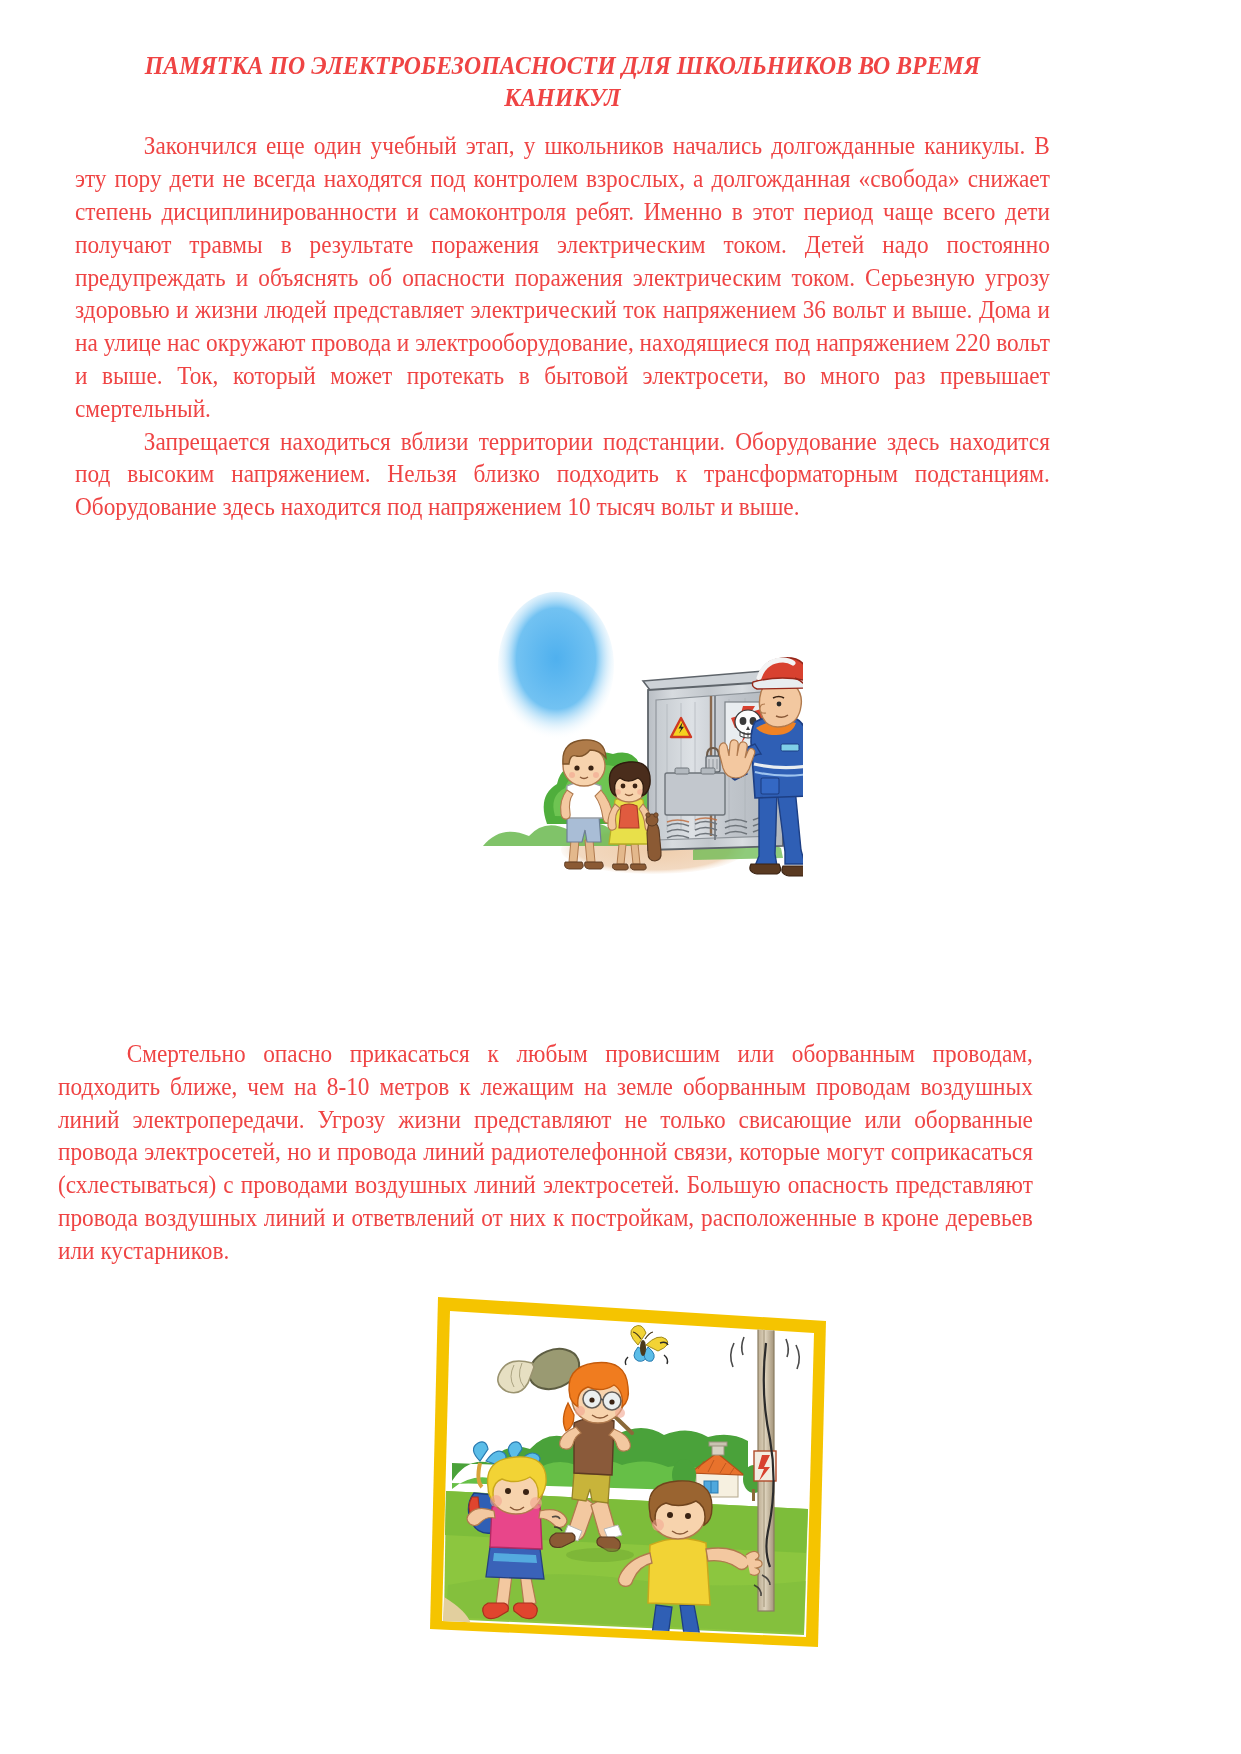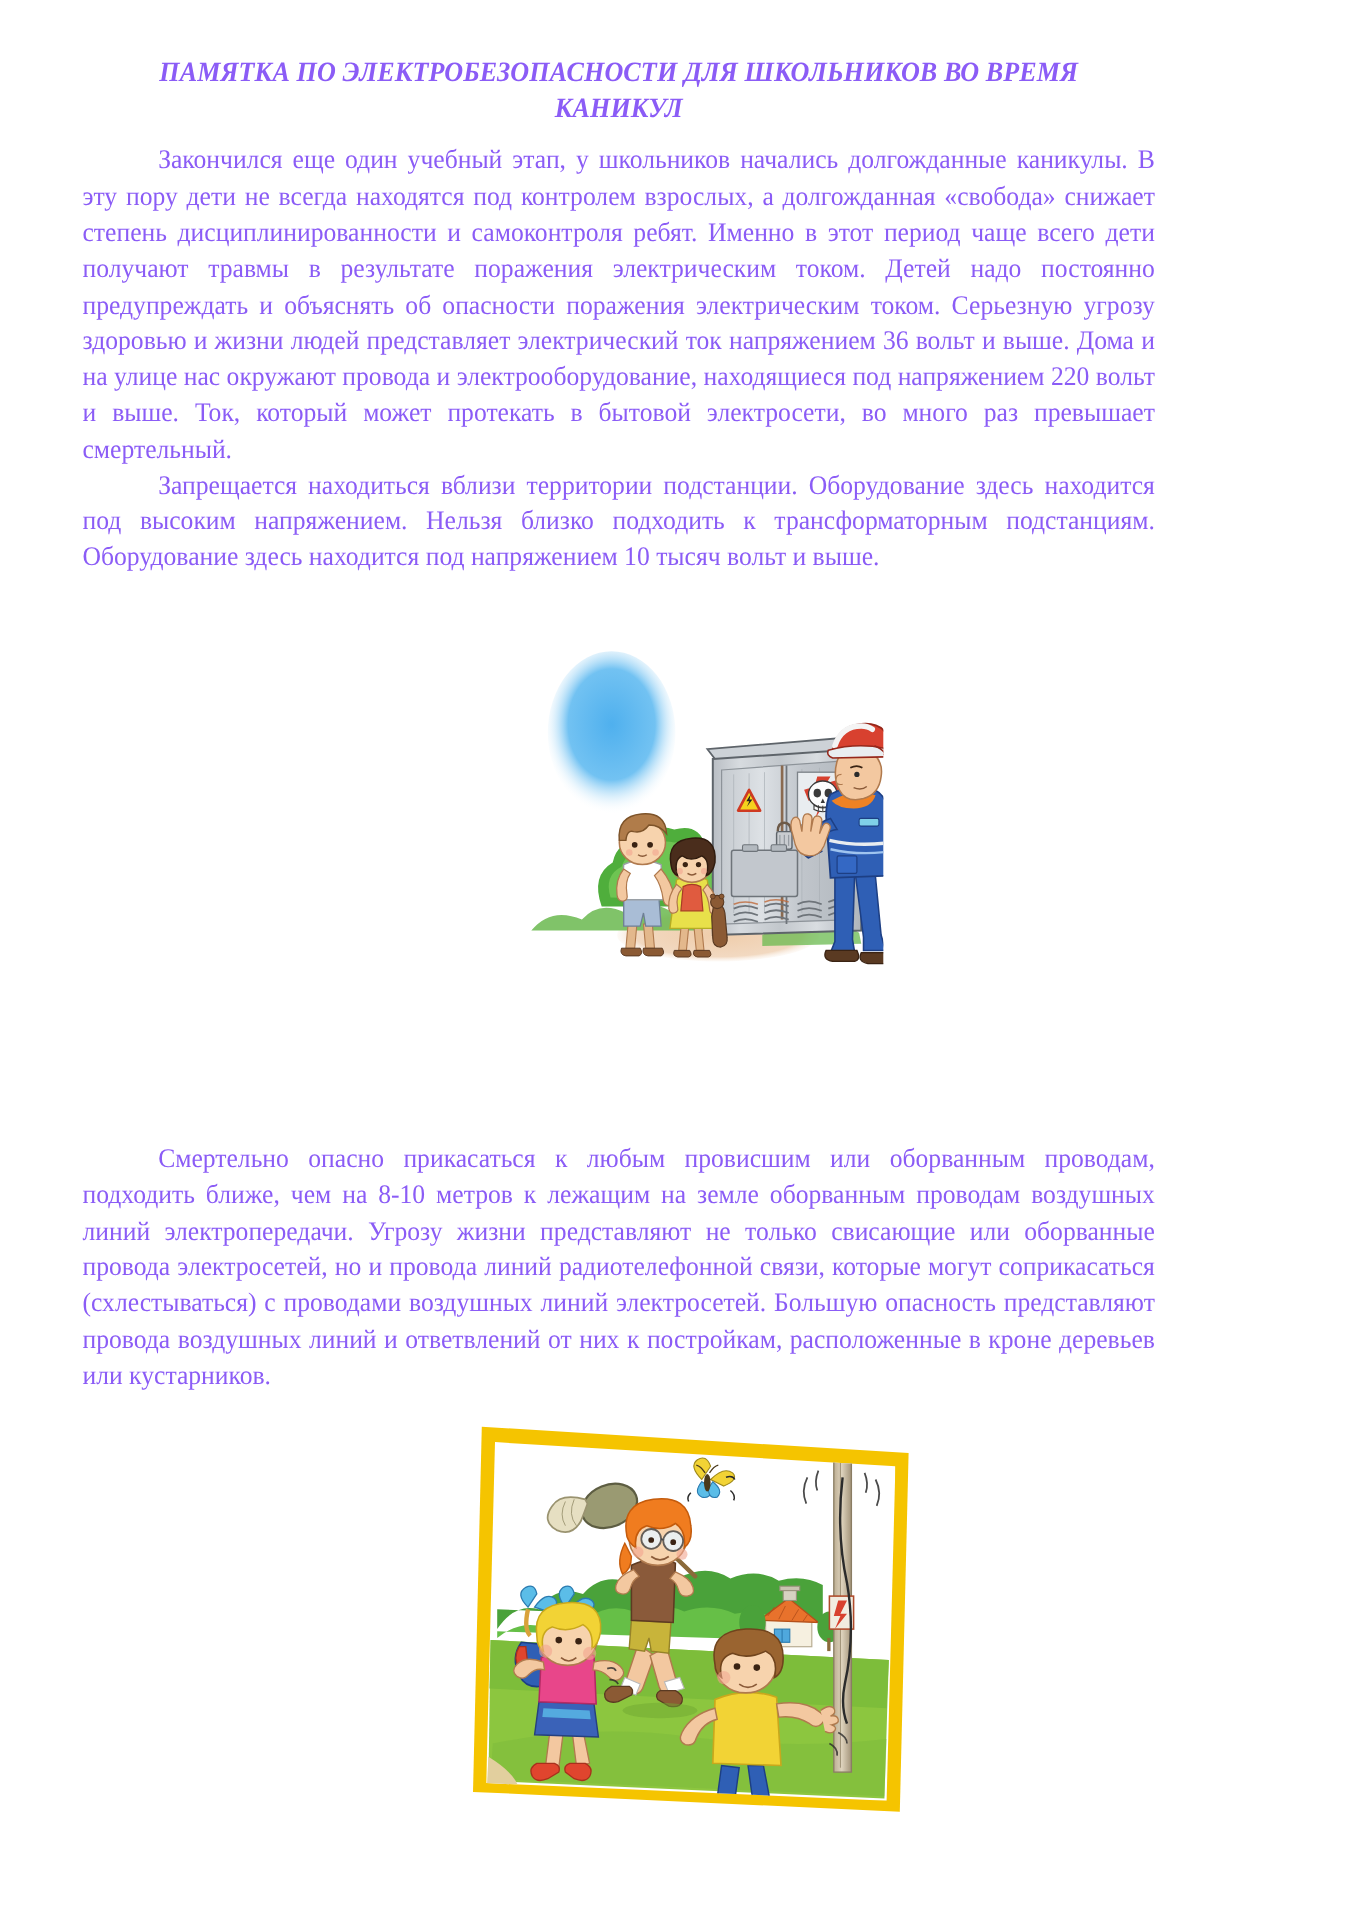--- a/index.html
+++ b/index.html
@@ -8,21 +8,21 @@
     background: #ffffff;
   }
   .page {
     position: relative;
     width: 1241px;
     height: 1754px;
     background: #ffffff;
     margin: 0 auto;
     overflow: hidden;
     font-family: "Liberation Serif", "DejaVu Serif", serif;
-    color: #8b5cf6;
+    color: #ef4444;
   }
   .content {
     position: absolute;
     left: 75px;
     top: 50px;
     width: 975px;
   }
   .doc-title {
     font-family: "Liberation Serif", "DejaVu Serif", serif;
     font-weight: bold;
@@ -57,21 +57,21 @@
   }
   .fig2-wrap {
     position: absolute;
     left: 428px;
     top: 1285px;
     width: 400px;
     height: 368px;
   }
   .para-block-2 {
     position: absolute;
-    left: 75px;
+    left: 58px;
     top: 1038px;
     width: 975px;
   }
   svg { display:block; }
 </style>
 </head>
 <body>
 
 <div class="page">
 

